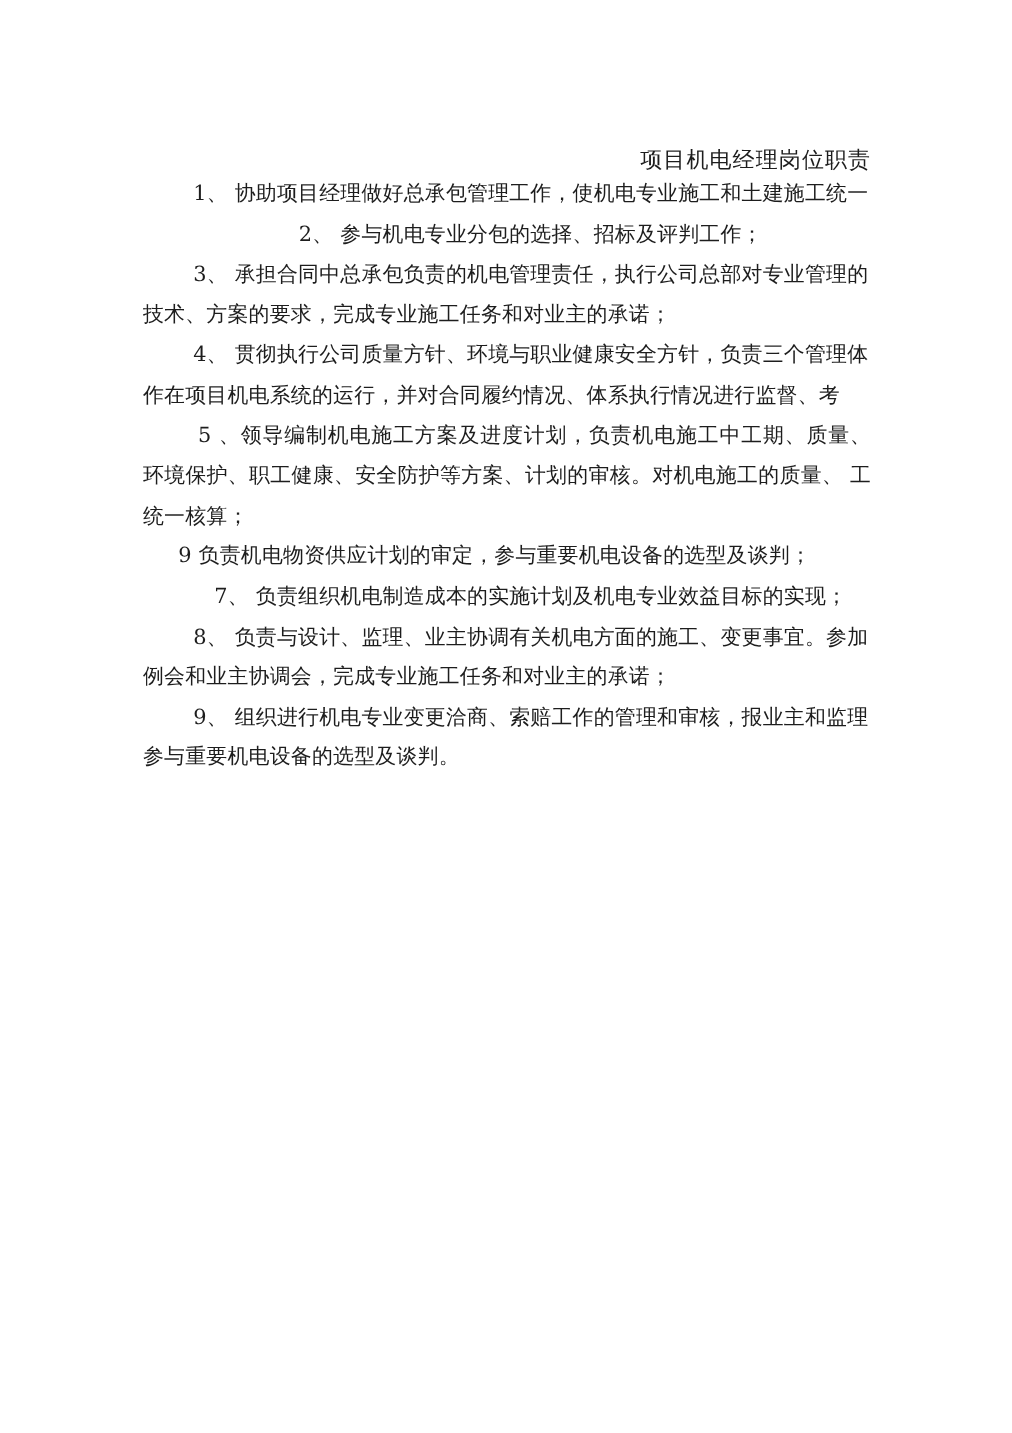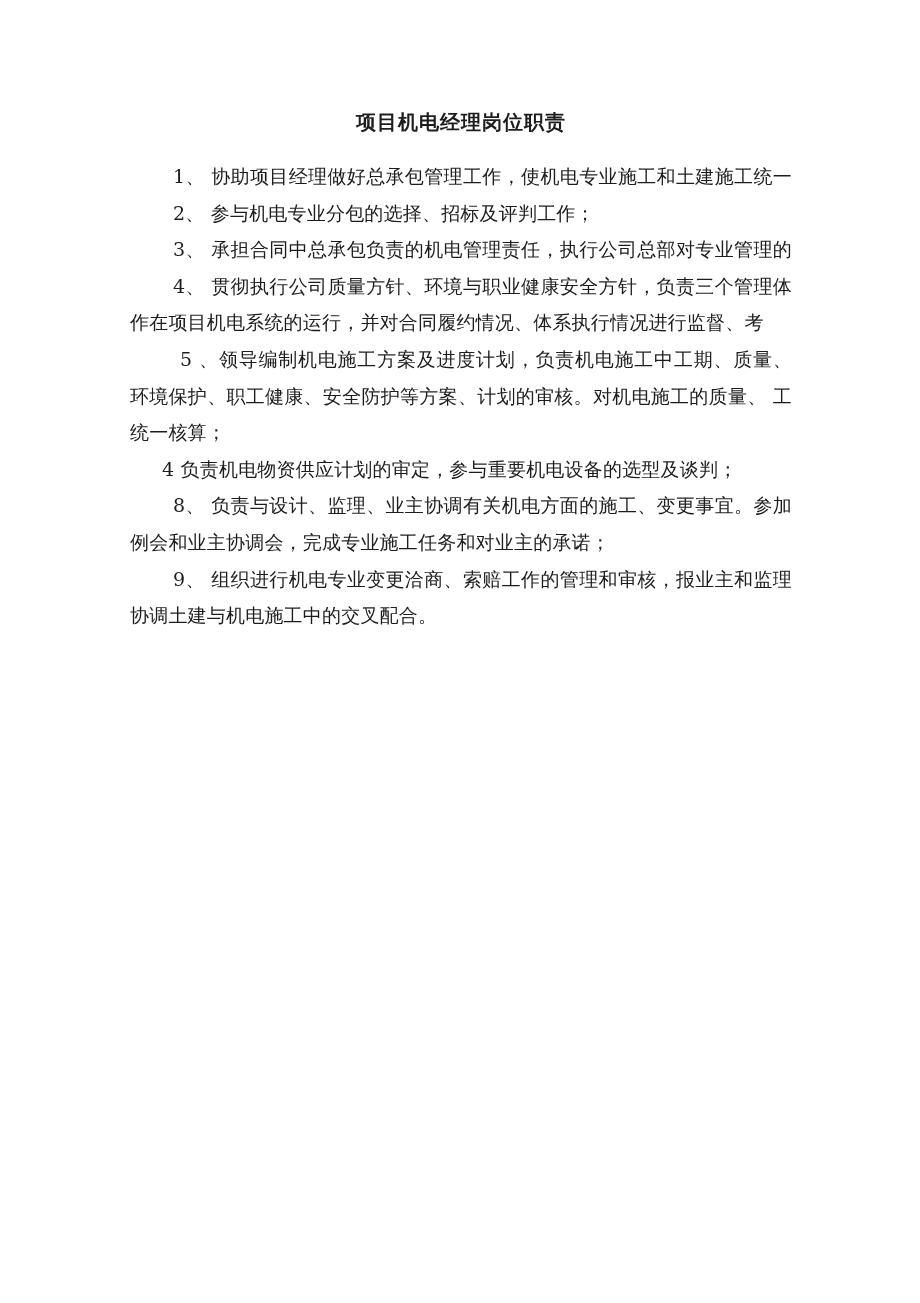--- a/index.html
+++ b/index.html
@@ -12,26 +12,26 @@
     width: 920px;
     height: 1303px;
     background: #ffffff;
     overflow: hidden;
     font-family: "DejaVu Serif", "Liberation Serif", serif;
     color: #1d1d1d;
   }
   .doc-title {
     position: absolute;
     left: 130px;
-    top: 107px;
+    top: 130px;
     width: 662px;
-    text-align: center;
+    text-align: right;
     font-size: 20px;
     line-height: 30px;
-    font-weight: bold;
+    font-weight: normal;
     letter-spacing: 1px;
     white-space: pre-wrap;
   }
   .doc-body {
     position: absolute;
     left: 130px;
     top: 158px;
     width: 662px;
   }
   .line {
@@ -39,37 +39,39 @@
     line-height: 36.6px;
     font-size: 19px;
     letter-spacing: 0.2px;
     white-space: pre-wrap;
     overflow: hidden;
   }
   .justify {
     text-align: justify;
     text-align-last: justify;
   }
-  .indent-a { padding-left: 43px; }
+  .indent-a { padding-left: 43px; text-align: center; }
   .indent-b { padding-left: 50px; }
   .indent-c { padding-left: 32px; }
 </style>
 </head>
 <body>
 
 <div class="page">
   <div class="doc-title">项目机电经理岗位职责</div>
   <div class="doc-body">
     <div class="line indent-a justify">1、 协助项目经理做好总承包管理工作，使机电专业施工和土建施工统一计</div>
     <div class="line indent-a">2、 参与机电专业分包的选择、招标及评判工作；</div>
     <div class="line indent-a justify">3、 承担合同中总承包负责的机电管理责任，执行公司总部对专业管理的 经营、</div>
+    <div class="line">技术、方案的要求，完成专业施工任务和对业主的承诺；</div>
     <div class="line indent-a justify">4、 贯彻执行公司质量方针、环境与职业健康安全方针，负责三个管理体 系工</div>
     <div class="line">作在项目机电系统的运行，并对合同履约情况、体系执行情况进行监督、考 核；</div>
     <div class="line indent-b justify">5 、领导编制机电施工方案及进度计划，负责机电施工中工期、质量、 消防、</div>
     <div class="line justify">环境保护、职工健康、安全防护等方案、计划的审核。对机电施工的质量、 工期负</div>
     <div class="line">统一核算；</div>
-    <div class="line indent-c">4 负责机电物资供应计划的审定，参与重要机电设备的选型及谈判；</div>
+    <div class="line indent-c">9 负责机电物资供应计划的审定，参与重要机电设备的选型及谈判；</div>
+    <div class="line indent-a">7、 负责组织机电制造成本的实施计划及机电专业效益目标的实现；</div>
     <div class="line indent-a justify">8、 负责与设计、监理、业主协调有关机电方面的施工、变更事宜。参加监 理</div>
     <div class="line">例会和业主协调会，完成专业施工任务和对业主的承诺；</div>
     <div class="line indent-a justify">9、 组织进行机电专业变更洽商、索赔工作的管理和审核，报业主和监理确 认。</div>
-    <div class="line">协调土建与机电施工中的交叉配合。</div>
+    <div class="line">参与重要机电设备的选型及谈判。</div>
   </div>
 </div>
 
 </body></html>

